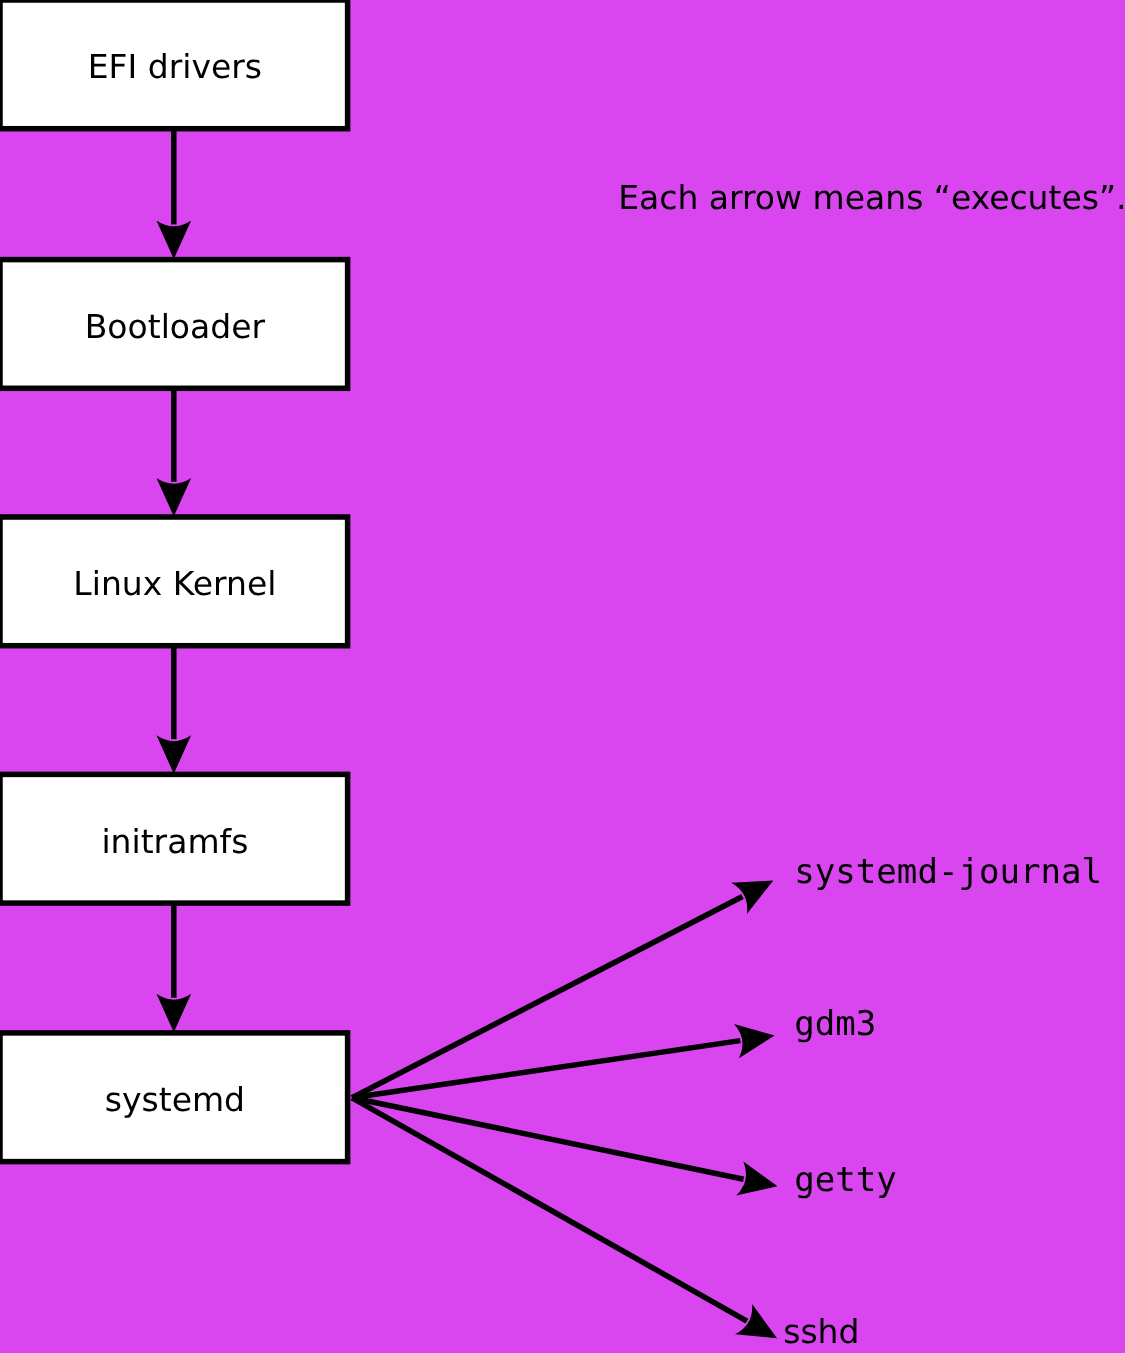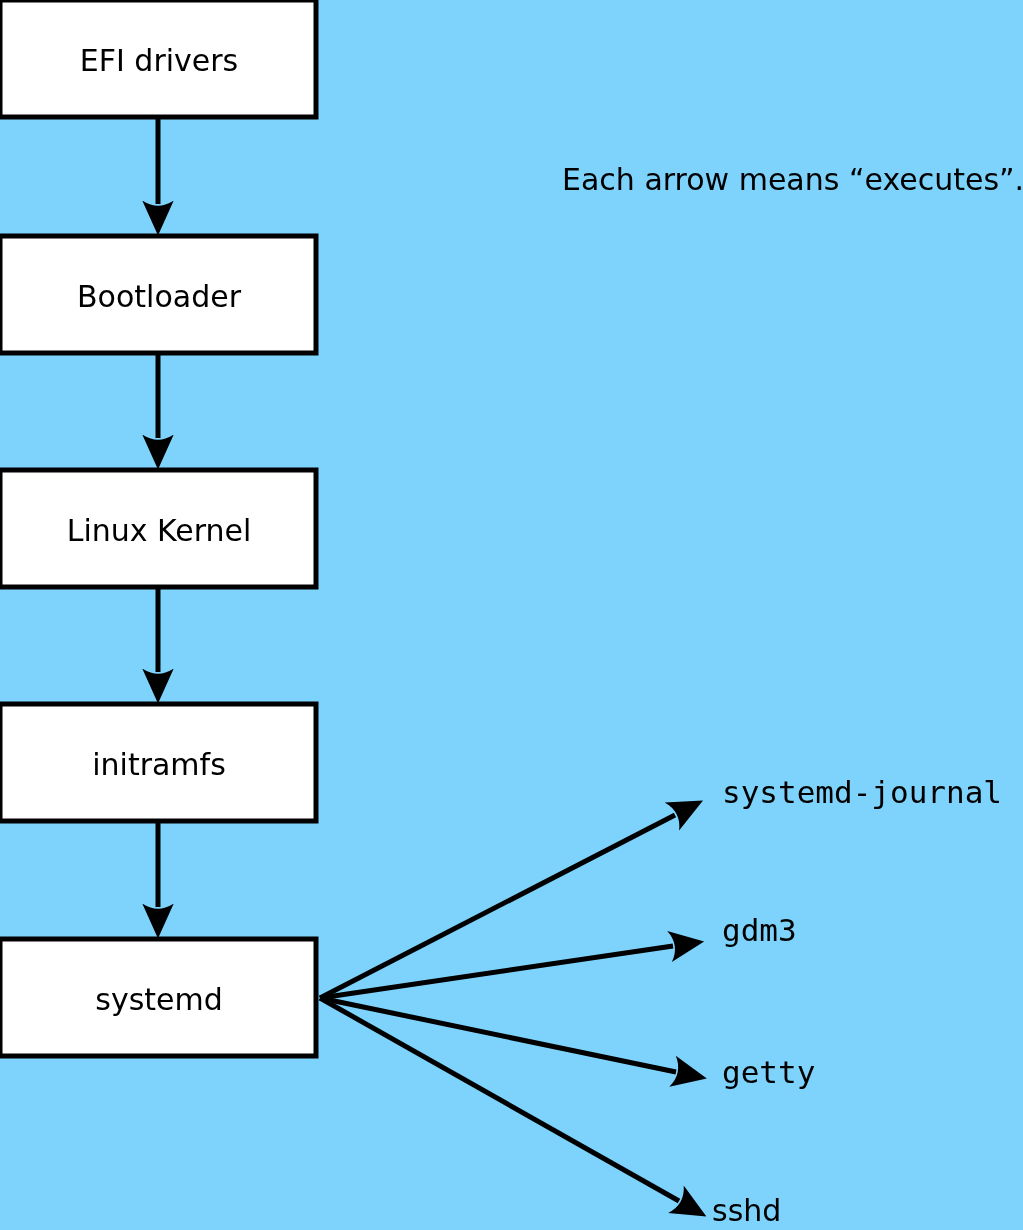--- a/index.html
+++ b/index.html
@@ -4,21 +4,21 @@
 <style>
   html, body {
     margin: 0;
     padding: 0;
     background: #ffffff;
   }
   .canvas {
     position: relative;
     width: 1023px;
     height: 1230px;
-    background: #7dd3fc;
+    background: #d946ef;
     overflow: hidden;
   }
   svg {
     display: block;
   }
   .box-rect {
     fill: #ffffff;
     stroke: #000000;
     stroke-width: 5;
   }

